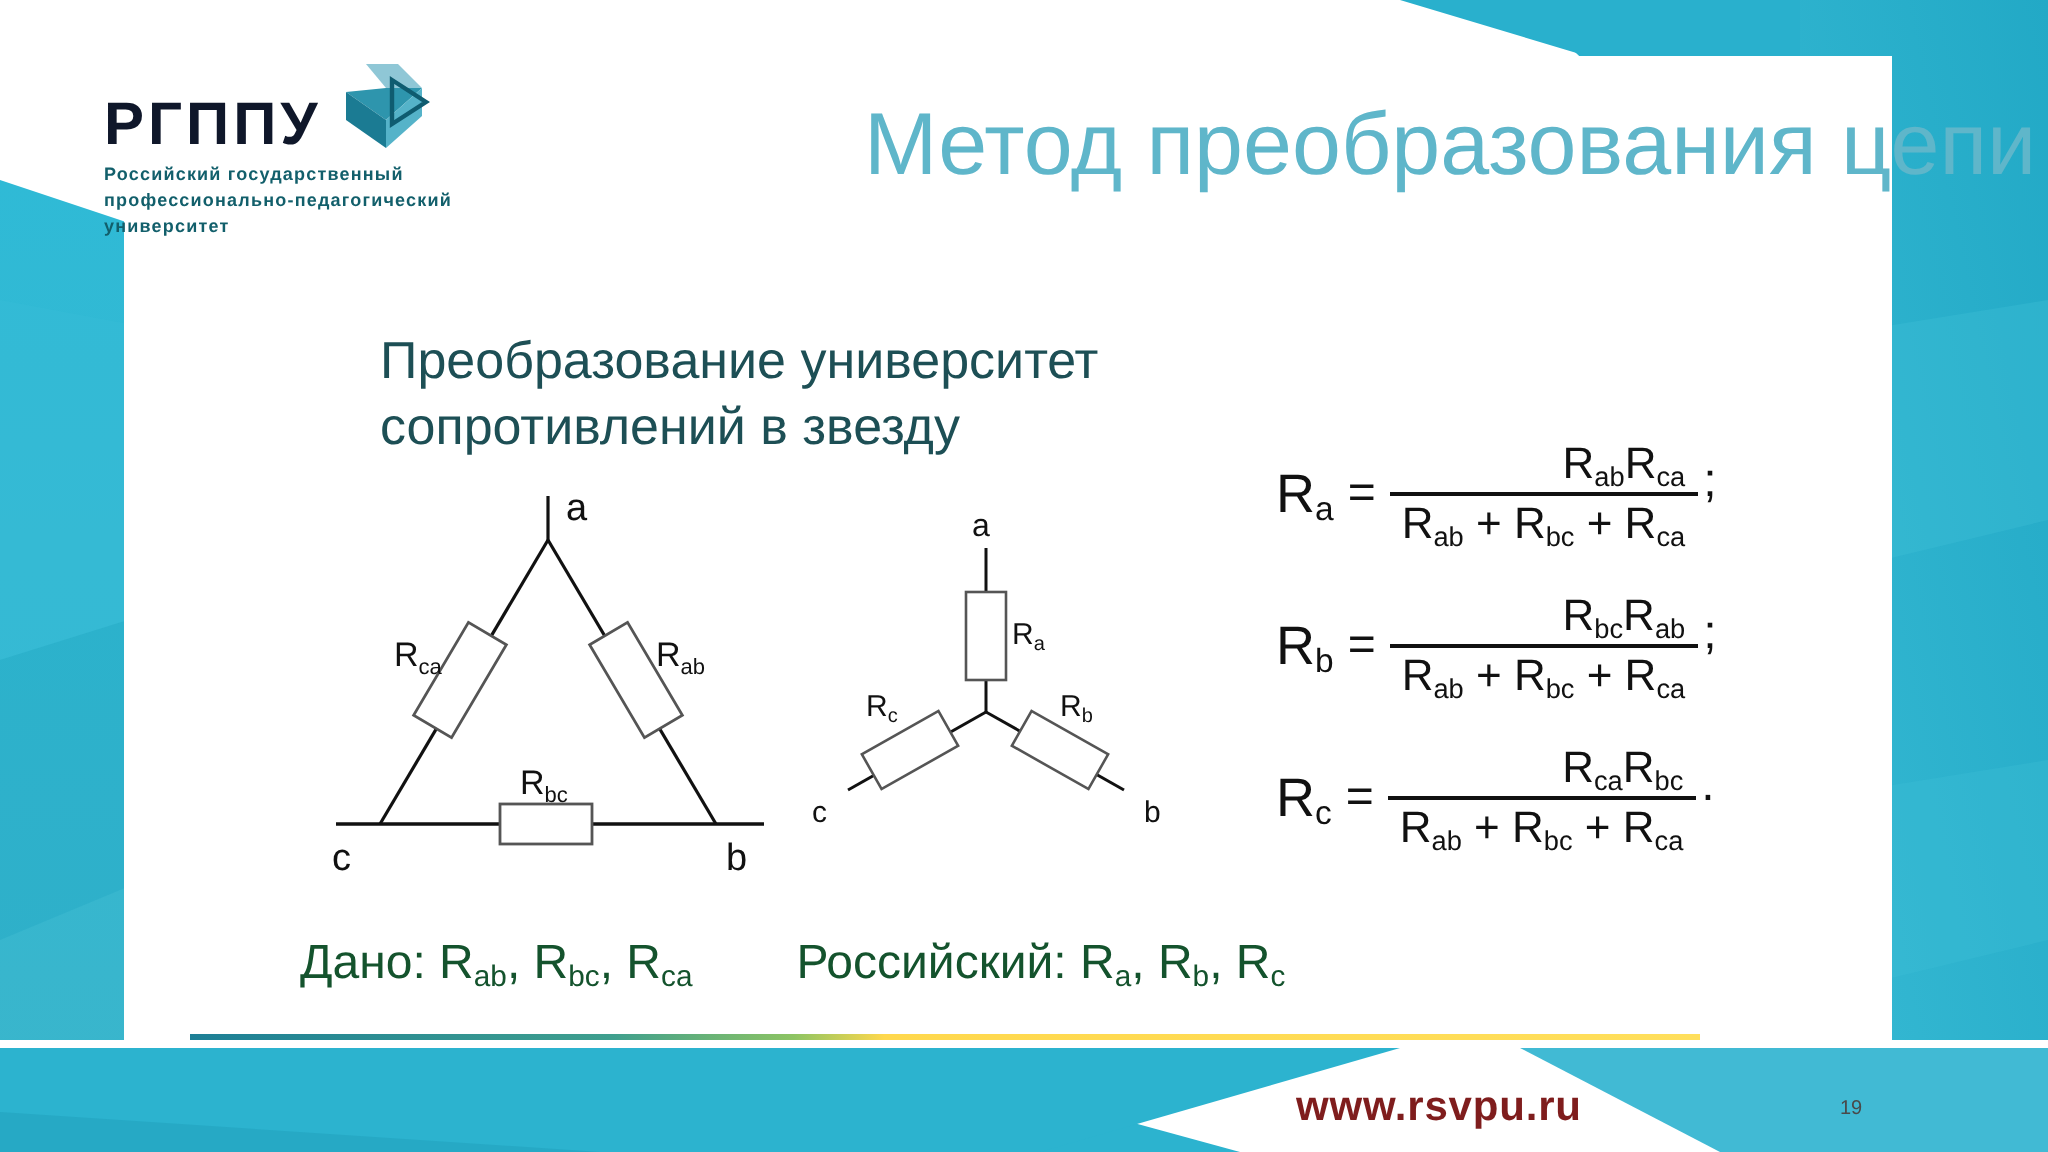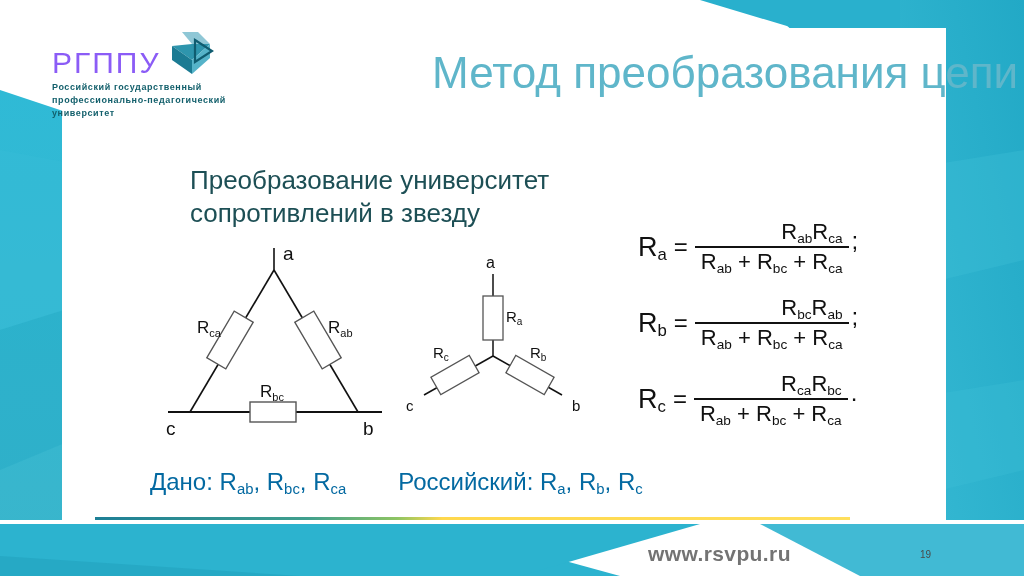--- a/index.html
+++ b/index.html
@@ -17,22 +17,22 @@
   .panel{
     position:absolute;left:62px;top:28px;width:884px;height:495px;
     background:#ffffff;z-index:3;
   }
 
   
   .logo{position:absolute;left:52px;top:30px;z-index:8;}
   .logo-row{display:flex;align-items:flex-start;}
   .logo-word{
     font-family:"Liberation Sans","DejaVu Sans",sans-serif;
-    font-weight:normal;font-size:30px;letter-spacing:2px;
-    color:#8b5cf6;line-height:1;margin-top:18px;
+    font-weight:bold;font-size:30px;letter-spacing:2px;
+    color:#0f172a;line-height:1;margin-top:18px;
   }
   .logo-mark{width:52px;height:48px;margin-left:2px;margin-top:0;}
   .logo-sub{
     font-family:"Liberation Sans","DejaVu Sans",sans-serif;
     font-weight:bold;font-size:9px;letter-spacing:.6px;
     color:#125f6b;line-height:1.45;margin-top:3px;max-width:200px;
   }
 
   
   .title{
@@ -64,31 +64,31 @@
   .frac .num,.frac .den{
     font-size:22px;padding:1px 6px;white-space:nowrap;
     font-family:"Liberation Sans","DejaVu Sans",sans-serif;}
   .frac .bar{height:2px;background:#111;width:100%;}
   .frm .punct{font-size:24px;margin-left:3px;align-self:flex-start;margin-top:9px;
               font-family:"Liberation Sans","DejaVu Sans",sans-serif;}
   sub{font-size:.62em;vertical-align:baseline;position:relative;top:.26em;}
 
   
   .givenrow{position:absolute;left:150px;top:468px;z-index:6;display:flex;gap:52px;
-            color:#0369a1;font-size:24px;
+            color:#14532d;font-size:24px;
             font-family:"Liberation Sans","DejaVu Sans",sans-serif;white-space:nowrap;}
 
   
   .rule{position:absolute;left:95px;top:517px;width:755px;height:3px;z-index:7;
         background:linear-gradient(90deg,#1d7f96 0%,#3f9f8e 28%,#8dc463 40%,#ffd84d 46%,#ffdf5c 100%);}
 
   
   .site{
     position:absolute;left:648px;top:542px;z-index:8;
-    font-weight:bold;font-size:21px;color:#737373;letter-spacing:.4px;
+    font-weight:bold;font-size:21px;color:#7f1d1d;letter-spacing:.4px;
     font-family:"Liberation Sans","DejaVu Sans",sans-serif;
   }
   .pageno{
     position:absolute;left:920px;top:549px;z-index:8;
     font-size:10px;color:#4a4a4a;
     font-family:"Liberation Sans","DejaVu Sans",sans-serif;
   }
 </style>
 </head>
 <body>

